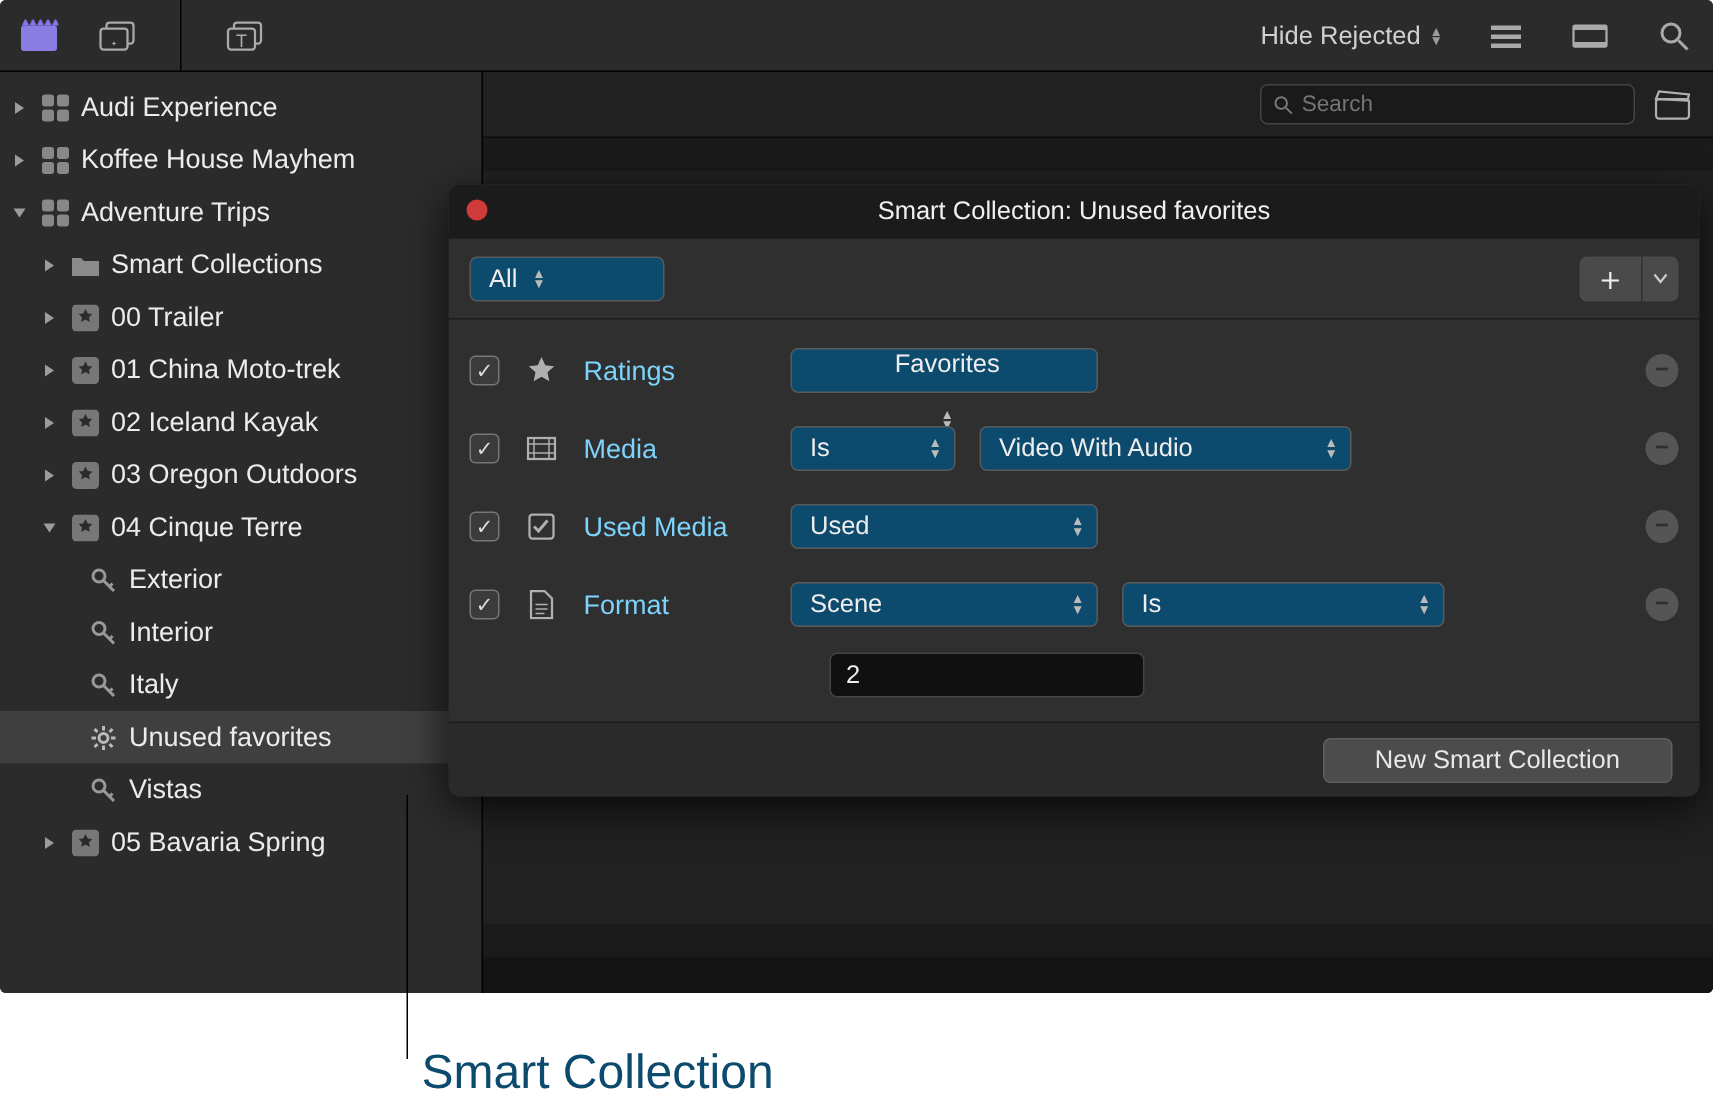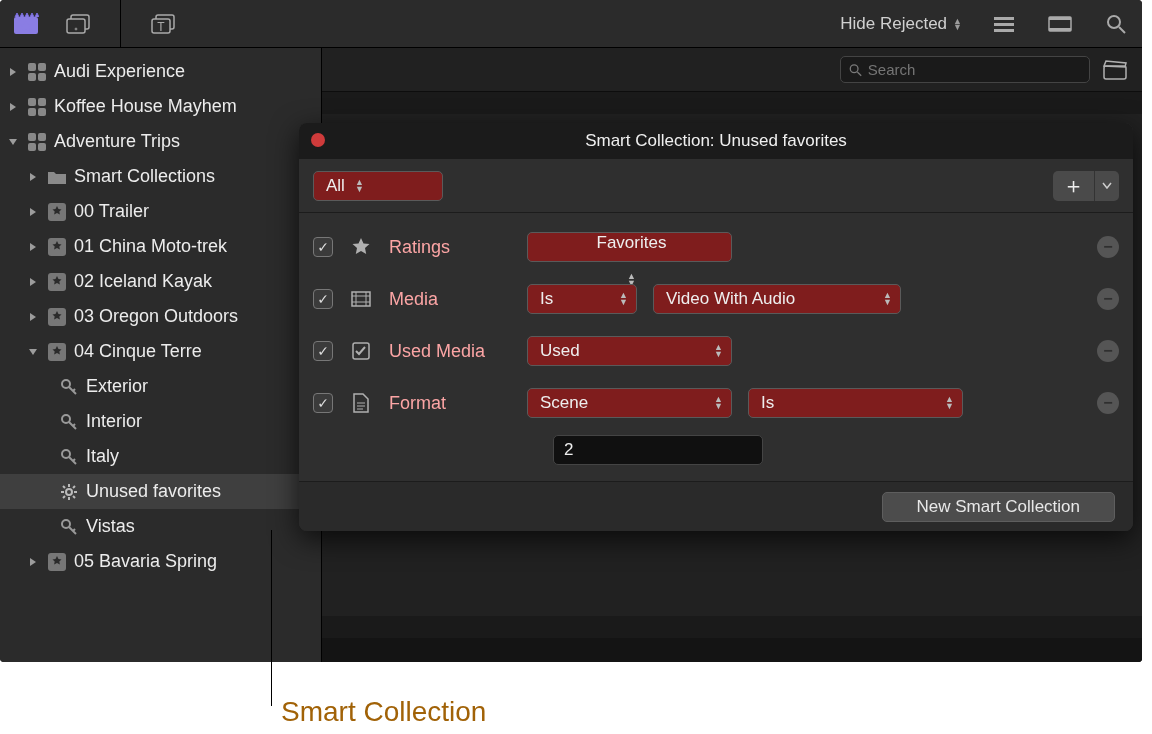--- a/index.html
+++ b/index.html
@@ -47,42 +47,42 @@
   .thin-bar.top2 { top:524px; }
   .dark-area { position:absolute; left:0; right:0; top:546px; bottom:0; background:#141414; }
 
   
   .dialog { position:absolute; left:299px; top:123px; width:834px; background:#2f2f2f; border-radius:8px; box-shadow: 0 8px 28px rgba(0,0,0,.7); overflow:hidden; }
   .dlg-title { height:36px; background:#1b1b1b; display:flex; align-items:center; justify-content:center; position:relative; }
   .dlg-title .close { position:absolute; left:12px; top:10px; width:14px; height:14px; border-radius:50%; background:#cf3b3b; }
   .dlg-title .txt { color:#f0f0f0; font-size:17px; font-weight:500; }
 
   .dlg-matchbar { height:54px; display:flex; align-items:center; padding:0 14px; border-bottom:1px solid #1c1c1c; }
-  .select { background:#7f1d1d; border:1px solid #5a5a5a; border-radius:5px; height:30px; display:flex; align-items:center; padding:0 8px 0 12px; color:#eee; font-size:17px; gap:10px; }
+  .select { background:#0c4a6e; border:1px solid #5a5a5a; border-radius:5px; height:30px; display:flex; align-items:center; padding:0 8px 0 12px; color:#eee; font-size:17px; gap:10px; }
   .select .ud { font-size:9px; line-height:7px; color:#bbb; display:flex; flex-direction:column; }
   .plus-grp { display:flex; align-items:center; gap:0; }
   .plus-btn { width:42px; height:30px; background:#4a4a4a; border-radius:5px 0 0 5px; display:flex; align-items:center; justify-content:center; color:#eee; font-size:22px; border-right:1px solid #333; }
   .plus-dd { width:24px; height:30px; background:#4a4a4a; border-radius:0 5px 5px 0; display:flex; align-items:center; justify-content:center; color:#ccc; }
 
   .rules { padding: 8px 14px 10px 14px; }
   .rule { display:flex; align-items:center; height:52px; gap:16px; }
   .rule .chk { width:20px; height:20px; border:1px solid #777; border-radius:4px; background:#3b3b3b; display:flex; align-items:center; justify-content:center; color:#ddd; font-size:14px; }
   .rule-ico { width:24px; height:24px; display:flex; align-items:center; justify-content:center; color:#b8b8b8; }
-  .rule-name { width:122px; font-size:18px; color:#fca5a5; }
+  .rule-name { width:122px; font-size:18px; color:#7dd3fc; }
   .rule .select { min-width:100px; }
   .rule .remove { margin-left:auto; width:22px; height:22px; border-radius:50%; background:#555; color:#2f2f2f; display:flex; align-items:center; justify-content:center; font-size:16px; font-weight:bold; }
   .rule .txtin { height:30px; width:210px; background:#101010; border:1px solid #444; border-radius:5px; color:#eee; padding:0 10px; font-size:17px; display:flex; align-items:center; }
   .rule-indent { padding-left: 240px; }
 
   .dlg-foot { height:50px; background:#2a2a2a; border-top:1px solid #1c1c1c; display:flex; align-items:center; justify-content:flex-end; padding:0 18px; }
   .new-btn { height:30px; padding:0 34px; background:#4c4c4c; border:1px solid #5e5e5e; border-radius:5px; color:#e8e8e8; font-size:17px; display:flex; align-items:center; }
 
   
   .callout-line { position:absolute; left:271px; top:530px; width:1px; height:176px; background:#000; }
-  .callout-text { position:absolute; left:281px; top:696px; font-size:28px; color:#a16207; }
+  .callout-text { position:absolute; left:281px; top:696px; font-size:32px; color:#0c4a6e; }
 </style>
 </head>
 <body>
 
 <div class="app">
 
   <div class="toolbar">
     <div class="tb-left">
       <div class="tb-ico active">
         <svg width="26" height="22" viewBox="0 0 26 22">

